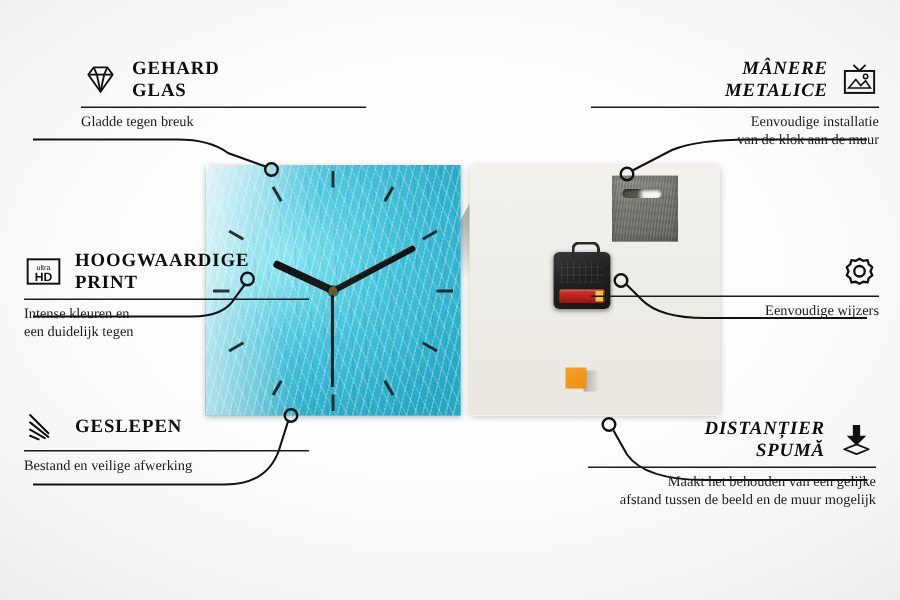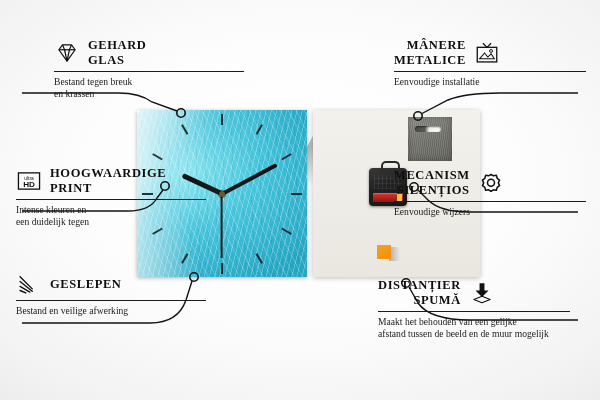--- a/index.html
+++ b/index.html
@@ -108,42 +108,42 @@
     background:radial-gradient(ellipse at 10% 20%, rgba(90,90,90,.45) 0%, rgba(120,120,120,0) 65%);
     transform:skewX(-28deg);
   }
 
   
   .wires{position:absolute;left:0;top:0;width:600px;height:400px;pointer-events:none;}
 
   
   .feat{position:absolute;width:190px;}
   .feat .row{display:flex;align-items:center;gap:8px;}
-  .feat.right .row{justify-content:flex-start;}
+  .feat.right .row{justify-content:flex-end;font-style:italic;}
   .ttl{
     font-family:"Liberation Serif", serif;
     font-size:12.5px;letter-spacing:.6px;color:#0e0e0e;font-weight:700;
     line-height:15px;text-transform:uppercase;
   }
   .feat.right .ttl{text-align:right;}
   .rule{height:1px;background:#1a1a1a;margin:3px 0 4px;}
   .sub{
     font-family:"Liberation Serif", serif;
     font-size:9.6px;line-height:12px;color:#1b1b1b;
   }
-  .feat.right .sub{}
+  .feat.right .sub{text-align:right;}
   .ico{width:26px;height:26px;flex:0 0 26px;display:block;}
 
   
   #f-glass{left:16px;top:38px;margin-left:38px;}
   #f-print{left:16px;top:166px;}
   #f-edges{left:16px;top:271px;}
   #f-hooks{left:394px;top:38px;width:192px;}
   #f-mech{left:394px;top:168px;width:192px;}
-  #f-spacer{left:378px;top:278px;width:192px;}
+  #f-spacer{left:392px;top:278px;width:192px;}
 </style>
 </head>
 <body>
 
 <div class="stage">
 
   <div class="prod-shadow"></div>
 
   <div class="product">
 
@@ -244,22 +244,21 @@
             <path d="M21.5 6 L19 12 L16 26"></path>
         </g>
       </svg>
       <div>
         <div class="ttl">GEHARD</div>
         <div class="ttl">GLAS</div>
       </div>
     </div>
     <div class="rule"></div>
     <div class="sub">
-      <div>Bestand tegen breuk</div>
-      <div>en krassen</div>
+      <div>Gladde tegen breuk</div>
     </div>
   </div>
 
   <div class="feat left" id="f-print">
     <div class="row">
       <svg class="ico" viewBox="0 0 32 32">
         <rect x="3" y="6" width="26" height="20" fill="none" stroke="#101010" stroke-width="1.6"></rect>
         <text x="16" y="14.5" font-family="Liberation Sans, sans-serif" font-size="6" text-anchor="middle" fill="#101010">ultra</text>
         <text x="16" y="23.5" font-family="Liberation Sans, sans-serif" font-size="10" font-weight="bold" text-anchor="middle" fill="#101010">HD</text>
       </svg>
@@ -304,29 +303,26 @@
       <svg class="ico" viewBox="0 0 32 32">
         <rect x="4" y="9" width="24" height="18" fill="none" stroke="#101010" stroke-width="1.6"></rect>
         <path d="M16 9 L11 4 M16 9 L21 4" fill="none" stroke="#101010" stroke-width="1.5"></path>
         <path d="M7 23 L13 16 L17 21 L21 17 L25 23 Z" fill="none" stroke="#101010" stroke-width="1.3"></path>
         <circle cx="21" cy="13.5" r="1.8" fill="none" stroke="#101010" stroke-width="1.2"></circle>
       </svg>
     </div>
     <div class="rule"></div>
     <div class="sub">
       <div>Eenvoudige installatie</div>
+      <div>van de klok aan de muur</div>
     </div>
   </div>
 
   <div class="feat right" id="f-mech">
     <div class="row">
-      <div>
-        <div class="ttl">MECANISM</div>
-        <div class="ttl">SILENȚIOS</div>
-      </div>
       <svg class="ico" viewBox="0 0 32 32">
         <g fill="none" stroke="#101010" stroke-width="1.9" stroke-linejoin="round">
           <path d="M16 5.5 L19 7.2 L22.6 6.6 L23.6 10.2 L26.5 12.4 L25 15.8 L26.5 19.2 L23.6 21.4 L22.6 25 L19 24.4 L16 26.1 L13 24.4 L9.4 25 L8.4 21.4 L5.5 19.2 L7 15.8 L5.5 12.4 L8.4 10.2 L9.4 6.6 L13 7.2 Z"></path>
           <circle cx="16" cy="15.8" r="4.3"></circle>
         </g>
       </svg>
     </div>
     <div class="rule"></div>
     <div class="sub">
       <div>Eenvoudige wijzers</div>

